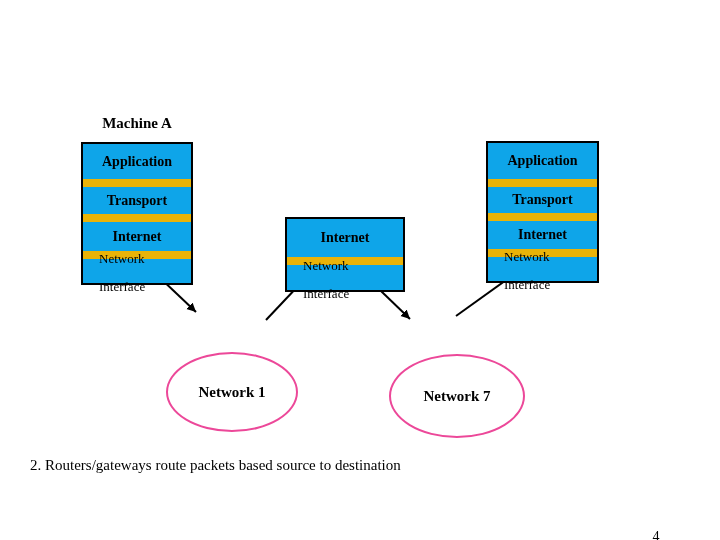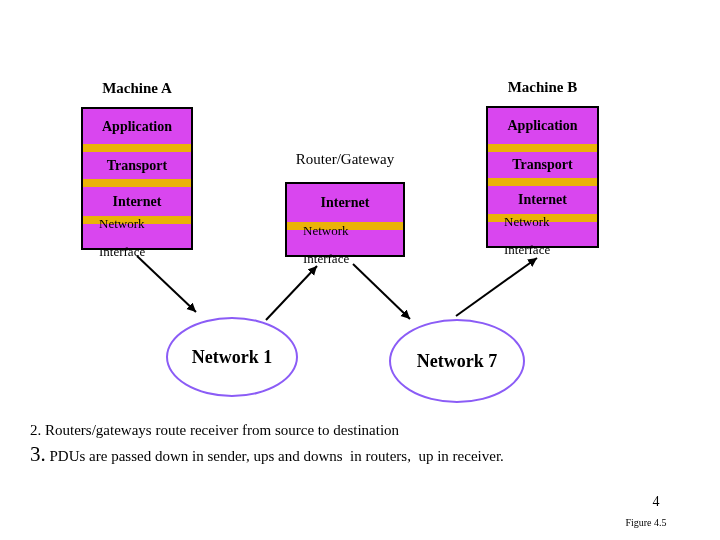--- a/index.html
+++ b/index.html
@@ -5,36 +5,36 @@
   html, body { margin: 0; padding: 0; background: #ffffff; }
   #slide {
     position: relative;
     width: 720px;
     height: 540px;
     background: #ffffff;
     color: #000000;
     font-family: "Liberation Serif", "DejaVu Serif", serif;
     overflow: hidden;
   }
-  .abs { position: absolute; }
+  .abs { position: absolute; margin-top: 35px; }
 
   
   .col-title {
     text-align: center;
     font-size: 15px;
     line-height: 18px;
     white-space: nowrap;
   }
   .bold { font-weight: bold; }
 
   
   .stack {
     box-sizing: border-box;
     border: 2px solid #000000;
-    background: #d946ef;
+    background: #0ea5e9;
   }
   .row {
     box-sizing: border-box;
     display: flex;
     align-items: center;
     justify-content: center;
   }
   .row.divider { border-top: 8px solid #eab308; }
   .layer { font-weight: bold; font-size: 14px; }
   .iface {
@@ -46,27 +46,27 @@
     line-height: 16px;
     font-weight: normal;
     gap: 12px;
   }
   .h34 { height: 34px; } .h35 { height: 35px; } .h36 { height: 36px; }
   .h37 { height: 37px; } .h38 { height: 38px; }
 
   
   .net-ellipse {
     box-sizing: border-box;
-    border: 2px solid #8b5cf6;
+    border: 2px solid #ec4899;
     border-radius: 50%;
     display: flex;
     align-items: center;
     justify-content: center;
     font-weight: bold;
-    font-size: 18px;
+    font-size: 15px;
     background: #ffffff;
   }
 
   
   #arrows { position: absolute; left: 0; top: 0; pointer-events: none; }
   #arrows line { stroke: #000000; stroke-width: 2; }
 
   
   #notes { left: 30px; top: 420px; width: 600px; }
   .note {
@@ -115,48 +115,45 @@
   <div class="abs stack" style="left:81px; top:107px; width:112px; height:143px;">
     <div class="row layer h35">Application</div>
     <div class="row layer divider h35">Transport</div>
     <div class="row layer divider h37">Internet</div>
     <div class="row iface divider h36">
       <div>Network</div>
       <div>Interface</div>
     </div>
   </div>
 
-  <div class="abs col-title" style="left:275px; top:150px; width:140px;">Router/Gateway</div>
   <div class="abs stack" style="left:285px; top:182px; width:120px; height:75px;">
     <div class="row layer h38">Internet</div>
     <div class="row iface divider h37">
       <div>Network</div>
       <div>Interface</div>
     </div>
   </div>
 
-  <div class="abs col-title bold" style="left:486px; top:78px; width:113px;">Machine B</div>
   <div class="abs stack" style="left:486px; top:106px; width:113px; height:142px;">
     <div class="row layer h36">Application</div>
     <div class="row layer divider h34">Transport</div>
     <div class="row layer divider h36">Internet</div>
     <div class="row iface divider h36">
       <div>Network</div>
       <div>Interface</div>
     </div>
   </div>
 
   <div class="abs net-ellipse" style="left:166px; top:317px; width:132px; height:80px;">
     <span>Network 1</span>
   </div>
   <div class="abs net-ellipse" style="left:389px; top:319px; width:136px; height:84px;">
     <span>Network 7</span>
   </div>
 
   <div class="abs" id="notes">
-    <div class="note"><span>2.</span><span> Routers/gateways route receiver from source to destination</span></div>
-    <div class="note note-3"><span class="big-prefix">3.</span><span> PDUs are passed down in sender, ups and downs  in routers,  up in receiver.</span></div>
+    <div class="note"><span>2.</span><span> Routers/gateways route packets based source to destination</span></div>
   </div>
 
   <div class="abs" id="page-number">4</div>
   <div class="abs" id="figure-caption">Figure 4.5</div>
 
 </div>
 
 </body></html>

